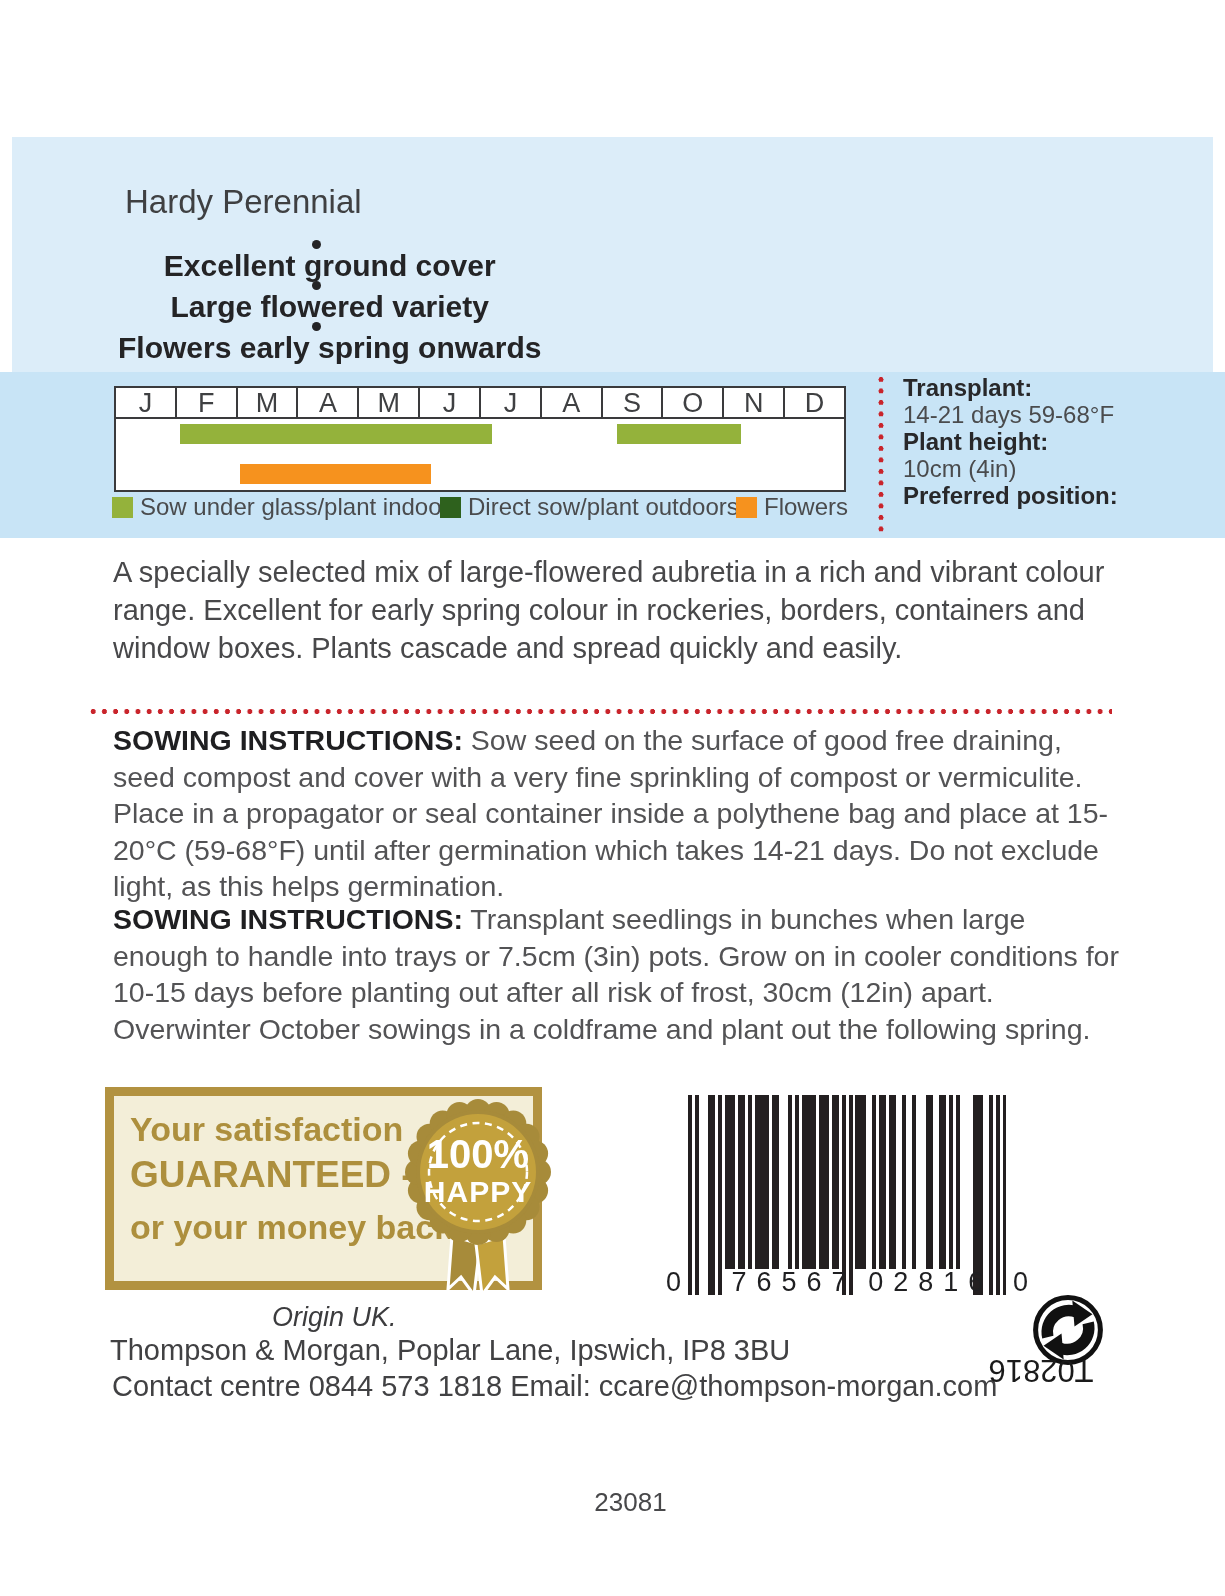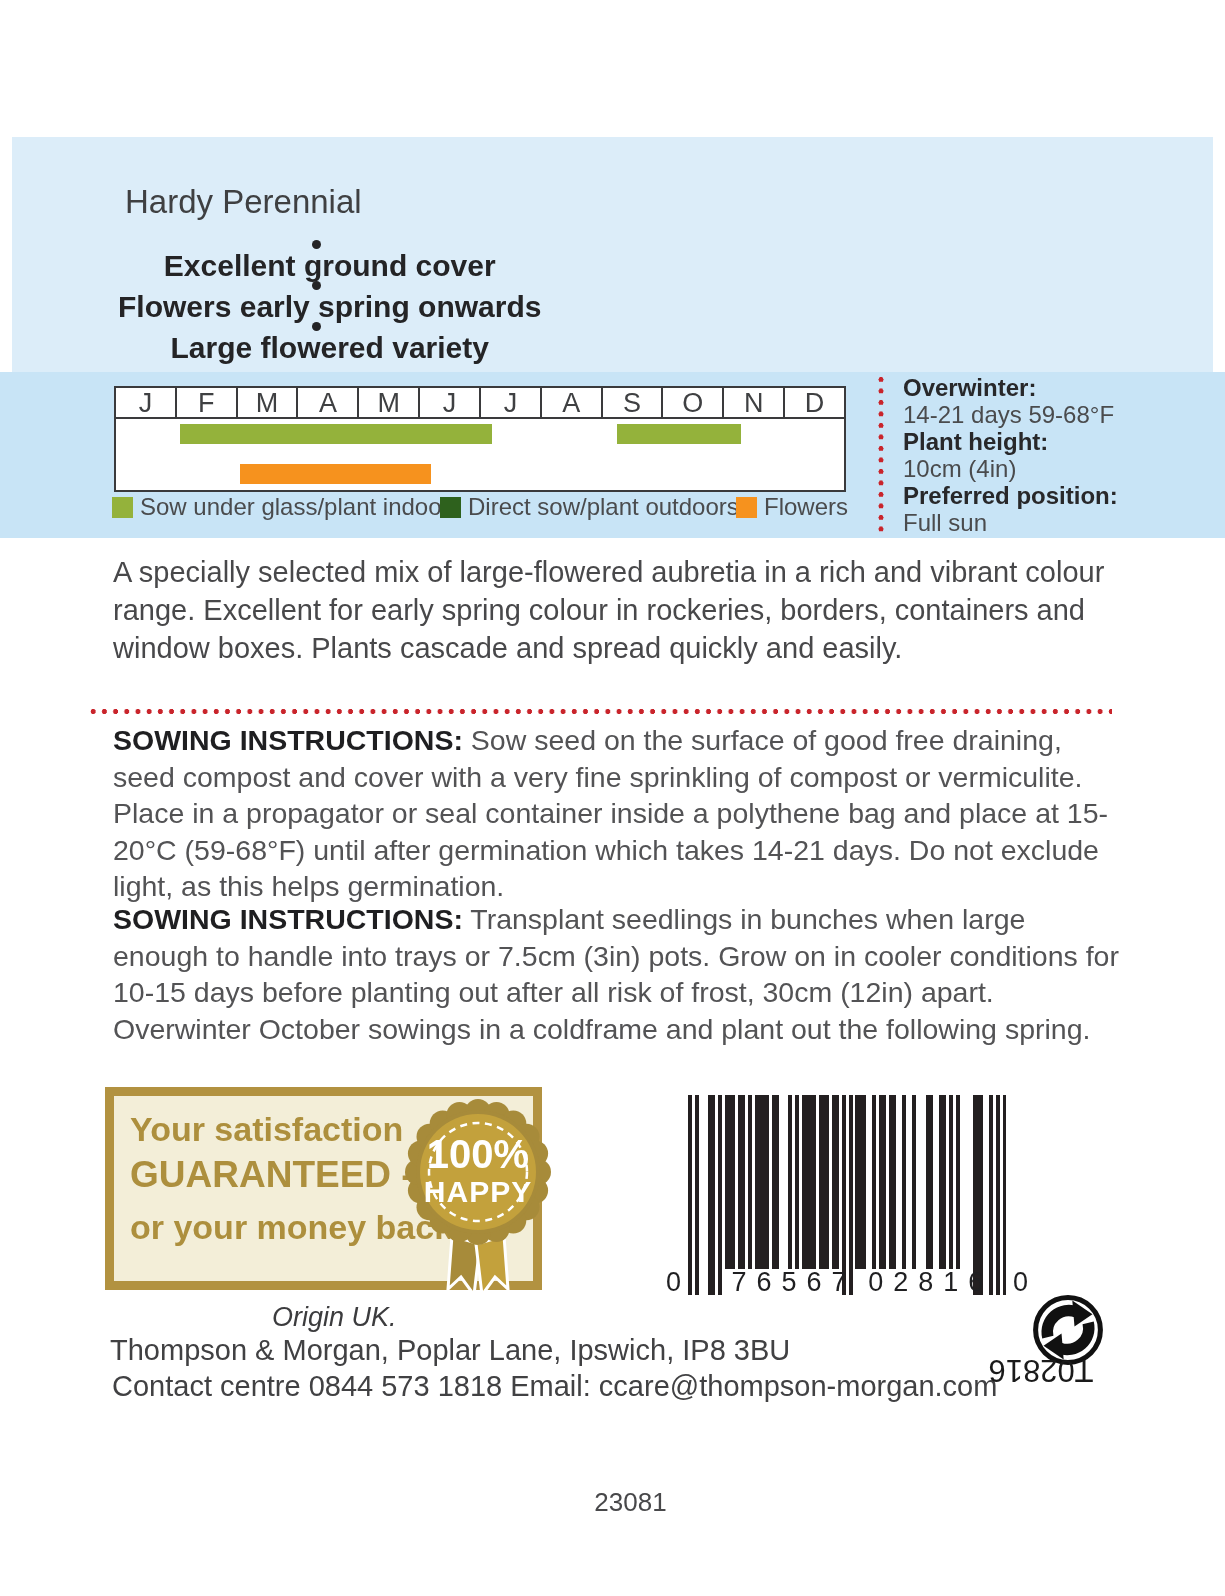--- a/index.html
+++ b/index.html
@@ -82,25 +82,25 @@
 
   <div class="blue-panel">
     <div class="hardiness">Hardy Perennial</div>
     <ul class="bullets">
         <li>
           <span class="dot"></span>
           <span>Excellent ground cover</span>
         </li>
         <li>
           <span class="dot"></span>
-          <span>Flowers early spring onwards</span>
+          <span>Large flowered variety</span>
         </li>
         <li>
           <span class="dot"></span>
-          <span>Large flowered variety</span>
+          <span>Flowers early spring onwards</span>
         </li>
       </ul>
   </div>
 
   <div class="cal-band">
     <div class="cal-table">
       <div class="month-row">
           <div class="month-cell">J</div>
           <div class="month-cell">F</div>
           <div class="month-cell">M</div>
@@ -129,26 +129,25 @@
           <span class="swatch" style="background: rgb(46, 97, 29);"></span>
           <span class="lab">Direct sow/plant outdoors</span>
         </div>
         <div class="legend-item l2">
           <span class="swatch" style="background: rgb(246, 146, 30);"></span>
           <span class="lab">Flowers</span>
         </div>
       </div>
     <div class="v-dots"></div>
     <div class="info-list">
-        <div class="info-label">Overwinter:</div>
+        <div class="info-label">Transplant:</div>
         <div class="info-value">14-21 days 59-68°F</div>
         <div class="info-label">Plant height:</div>
         <div class="info-value">10cm (4in)</div>
         <div class="info-label">Preferred position:</div>
-        <div class="info-value">Full sun</div>
       </div>
   </div>
 
   <div class="descr">A specially selected mix of large-flowered aubretia in a rich and vibrant colour range. Excellent for early spring colour in rockeries, borders, containers and window boxes. Plants cascade and spread quickly and easily.</div>
 
   <div class="h-dots"></div>
 
   <p class="para sowing"><span class="lead">SOWING INSTRUCTIONS:</span><span> Sow seed on the surface of good free draining, seed compost and cover with a very fine sprinkling of compost or vermiculite. Place in a propagator or seal container inside a polythene bag and place at 15-20°C (59-68°F) until after germination which takes 14-21 days. Do not exclude light, as this helps germination.</span></p>
 
   <p class="para growing"><span class="lead">SOWING INSTRUCTIONS:</span><span> Transplant seedlings in bunches when large enough to handle into trays or 7.5cm (3in) pots. Grow on in cooler conditions for 10-15 days before planting out after all risk of frost, 30cm (12in) apart. Overwinter October sowings in a coldframe and plant out the following spring.</span></p>

